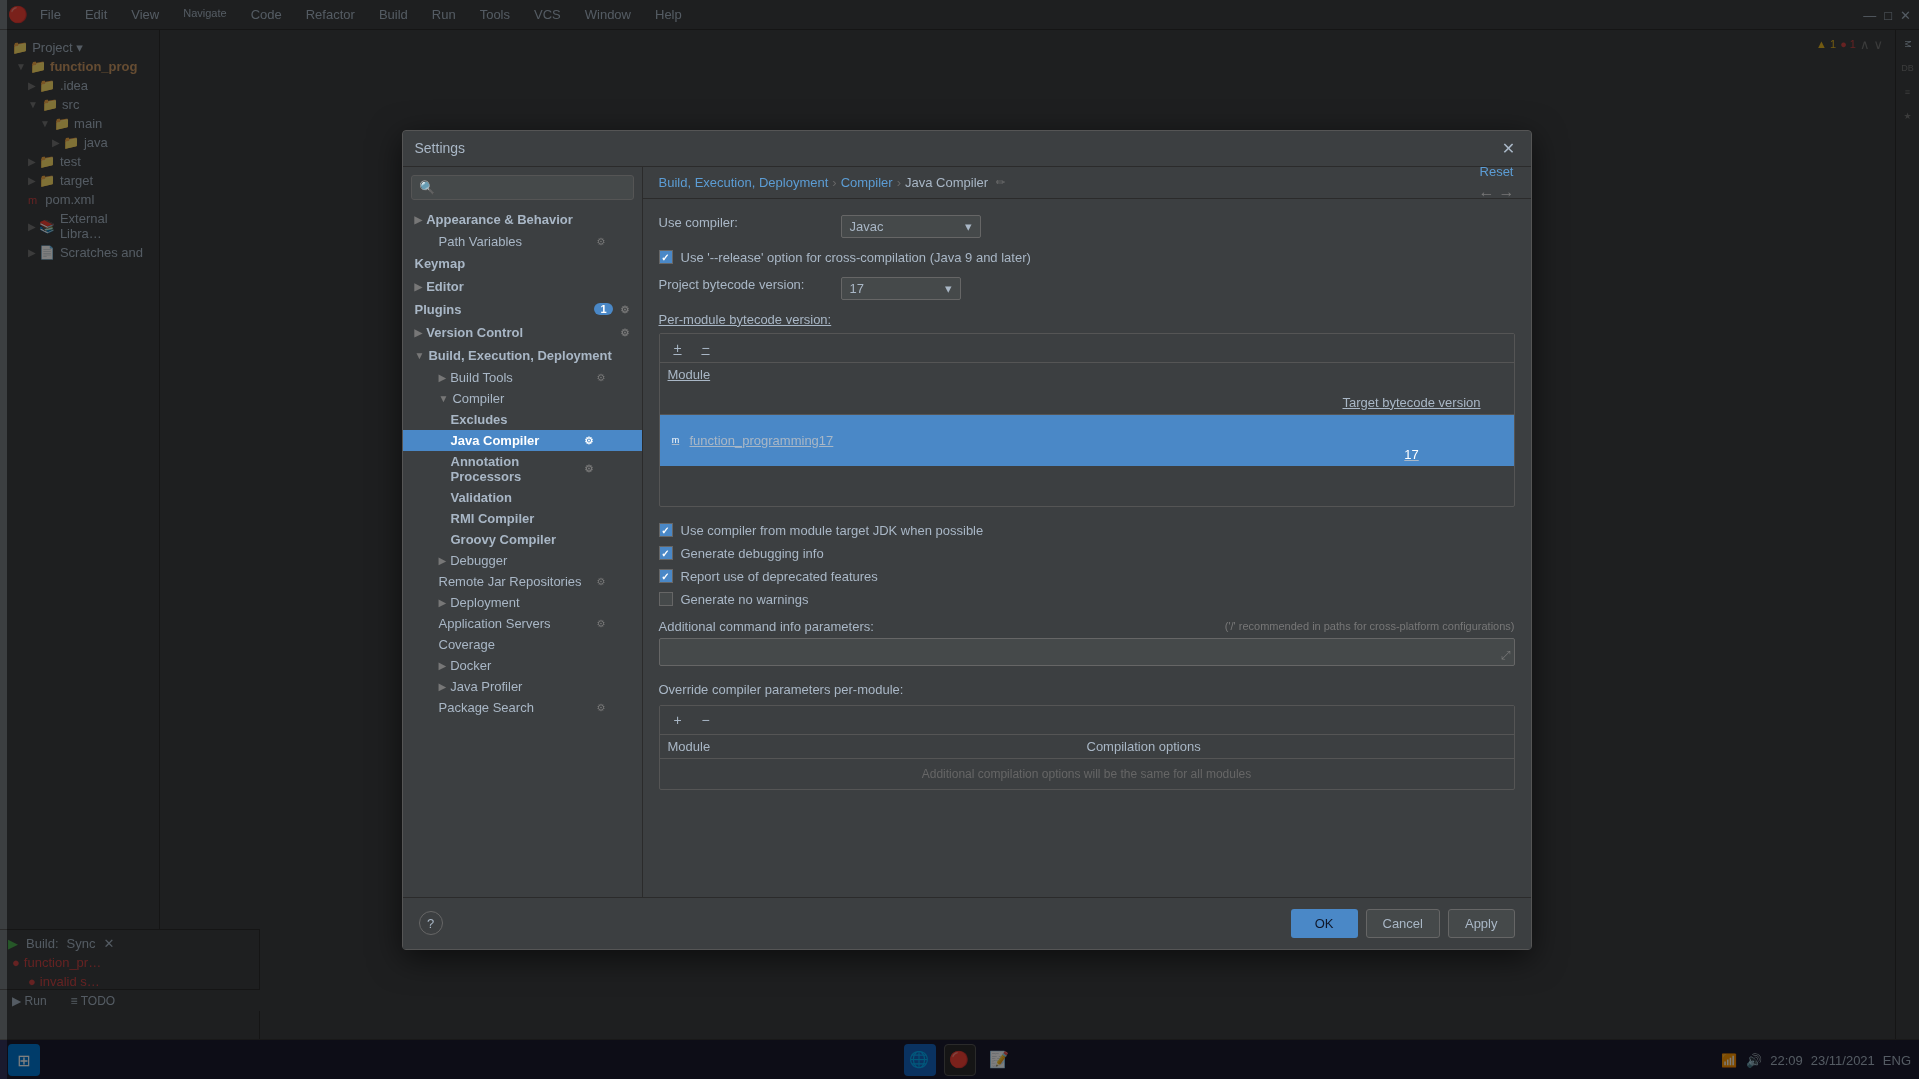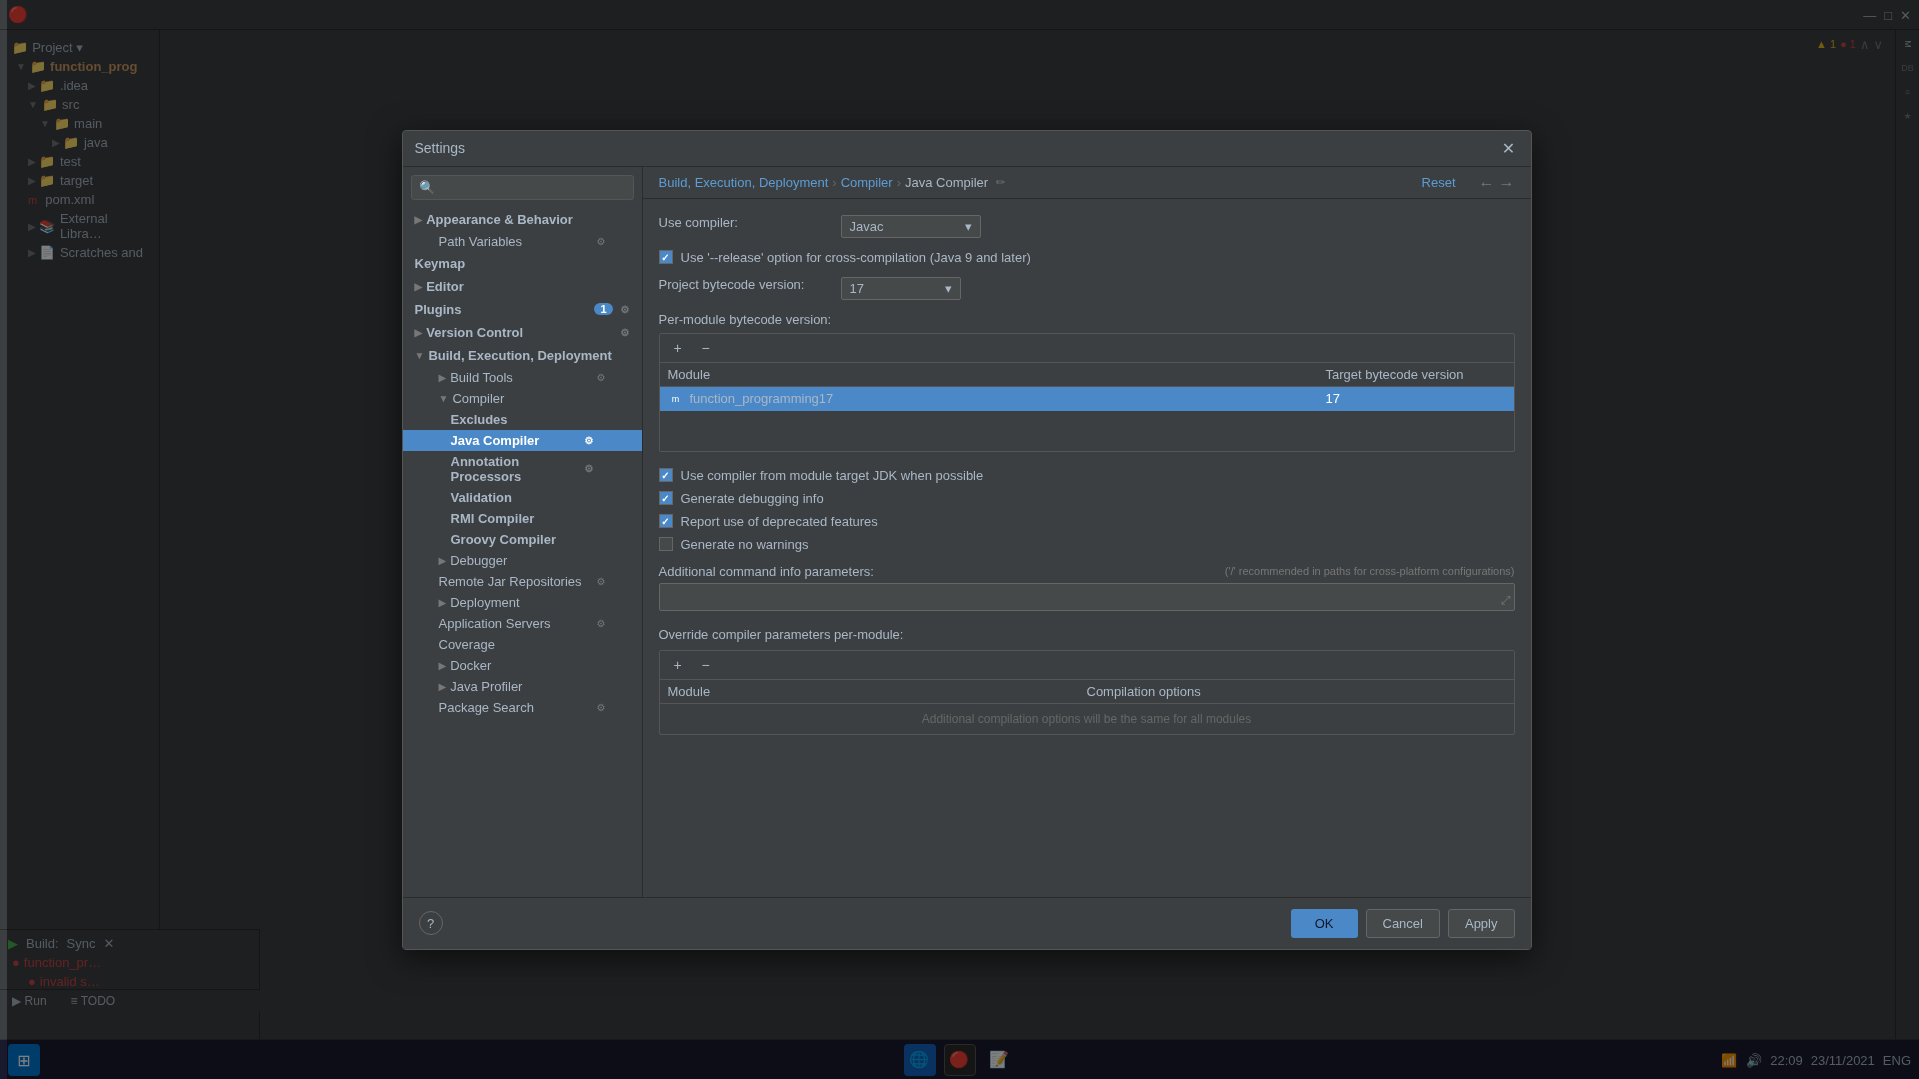--- a/index.html
+++ b/index.html
@@ -83,21 +83,21 @@
     .right-panel { flex: 1; background: #3c3f41; display: flex; flex-direction: column; overflow: hidden; }
 
     .breadcrumb-bar {
       height: 32px; background: #3c3f41; display: flex; align-items: center;
       padding: 0 16px; border-bottom: 1px solid #2b2b2b; gap: 8px; justify-content: space-between;
     }
     .breadcrumb { display: flex; align-items: center; gap: 4px; color: #a9b7c6; font-size: 13px; }
     .breadcrumb-sep { color: #666; }
     .breadcrumb-link { color: #5c9dd5; cursor: pointer; }
     .breadcrumb-current { color: #a9b7c6; }
-    .breadcrumb-actions { display: flex; align-items: center; gap: 23px; }
+    .breadcrumb-actions { display: flex; align-items: center; gap: 4px; flex-direction: column; }
     .reset-btn { color: #5c9dd5; cursor: pointer; font-size: 13px; }
     .nav-arrows { display: flex; gap: 4px; }
     .nav-arrow { color: #777; cursor: pointer; font-size: 16px; }
 
     .content-area { flex: 1; overflow-y: auto; padding: 16px; }
 
     
     .form-row { display: flex; align-items: flex-start; gap: 12px; margin-bottom: 12px; }
     .form-label { color: #a9b7c6; min-width: 170px; }
     .compiler-select {
@@ -129,21 +129,21 @@
     }
     .table-btn {
       background: none; border: none; color: #a9b7c6; cursor: pointer; font-size: 14px;
       width: 20px; height: 20px; display: flex; align-items: center; justify-content: center;
     }
     .table-header {
       display: flex; background: #3c3f41; border-bottom: 1px solid #555;
       padding: 4px 8px; color: #a9b7c6; font-size: 12px;
     }
     .col-module { flex: 1; }
-    .col-version { width: 180px; text-align: left; padding-right: 8px; }
+    .col-version { width: 180px; text-align: center; padding-right: 8px; margin-top: 28px; }
     .table-row { display: flex; padding: 4px 8px; cursor: pointer; align-items: center; }
     .table-row.selected { background: #4a88c7; }
     .table-row .col-module { display: flex; align-items: center; gap: 6px; }
     .module-icon { width: 16px; height: 16px; background: #4a88c7; border-radius: 2px; font-size: 10px; display: flex; align-items: center; justify-content: center; color: #fff; flex-shrink: 0; }
     .table-row.selected .col-version { color: #fff; }
     .table-row .col-version { color: #a9b7c6; }
 
     
     .options-title { font-size: 13px; color: #a9b7c6; margin-bottom: 10px; font-weight: normal; }
 
@@ -207,20 +207,34 @@
     .warn-badge { color: #e6b422; font-size: 11px; }
     .error-badge { color: #cc4444; font-size: 11px; }
   </style>
 </head>
 <body>
 
 <div class="ide-bg">
 
   <div class="ide-topbar">
     <span style="margin-right:8px; font-size:16px;">🔴</span>
+    <div class="ide-topbar-menu">
+      <span>File</span>
+      <span>Edit</span>
+      <span>View</span>
+      <span style="font-size:11px;">Navigate</span>
+      <span>Code</span>
+      <span>Refactor</span>
+      <span>Build</span>
+      <span>Run</span>
+      <span>Tools</span>
+      <span>VCS</span>
+      <span>Window</span>
+      <span>Help</span>
+    </div>
     <div style="position:absolute; right:8px; top:0; height:30px; display:flex; align-items:center; gap:8px;">
       <span style="color:#a9b7c6; cursor:pointer;">—</span>
       <span style="color:#a9b7c6; cursor:pointer;">□</span>
       <span style="color:#a9b7c6; cursor:pointer;">✕</span>
     </div>
   </div>
 
   <div class="notification-bar">
     <span class="warn-badge">▲ 1</span>
     <span class="error-badge">● 1</span>
@@ -491,21 +505,21 @@
             </div>
 
             <div class="form-row" style="margin-top:12px;">
               <span class="form-label">Project bytecode version:</span>
               <div class="version-select">
                 <span>17</span>
                 <span>▾</span>
               </div>
             </div>
 
-            <div style="margin-bottom:8px;">
+            <div style="margin-bottom:8px;text-decoration:underline;">
               <div style="color:#a9b7c6; margin-bottom:6px;">Per-module bytecode version:</div>
               <div class="table-container">
                 <div class="table-toolbar">
                   <button class="table-btn">+</button>
                   <button class="table-btn">−</button>
                 </div>
                 <div class="table-header">
                   <span class="col-module">Module</span>
                   <span class="col-version">Target bytecode version</span>
                 </div>

